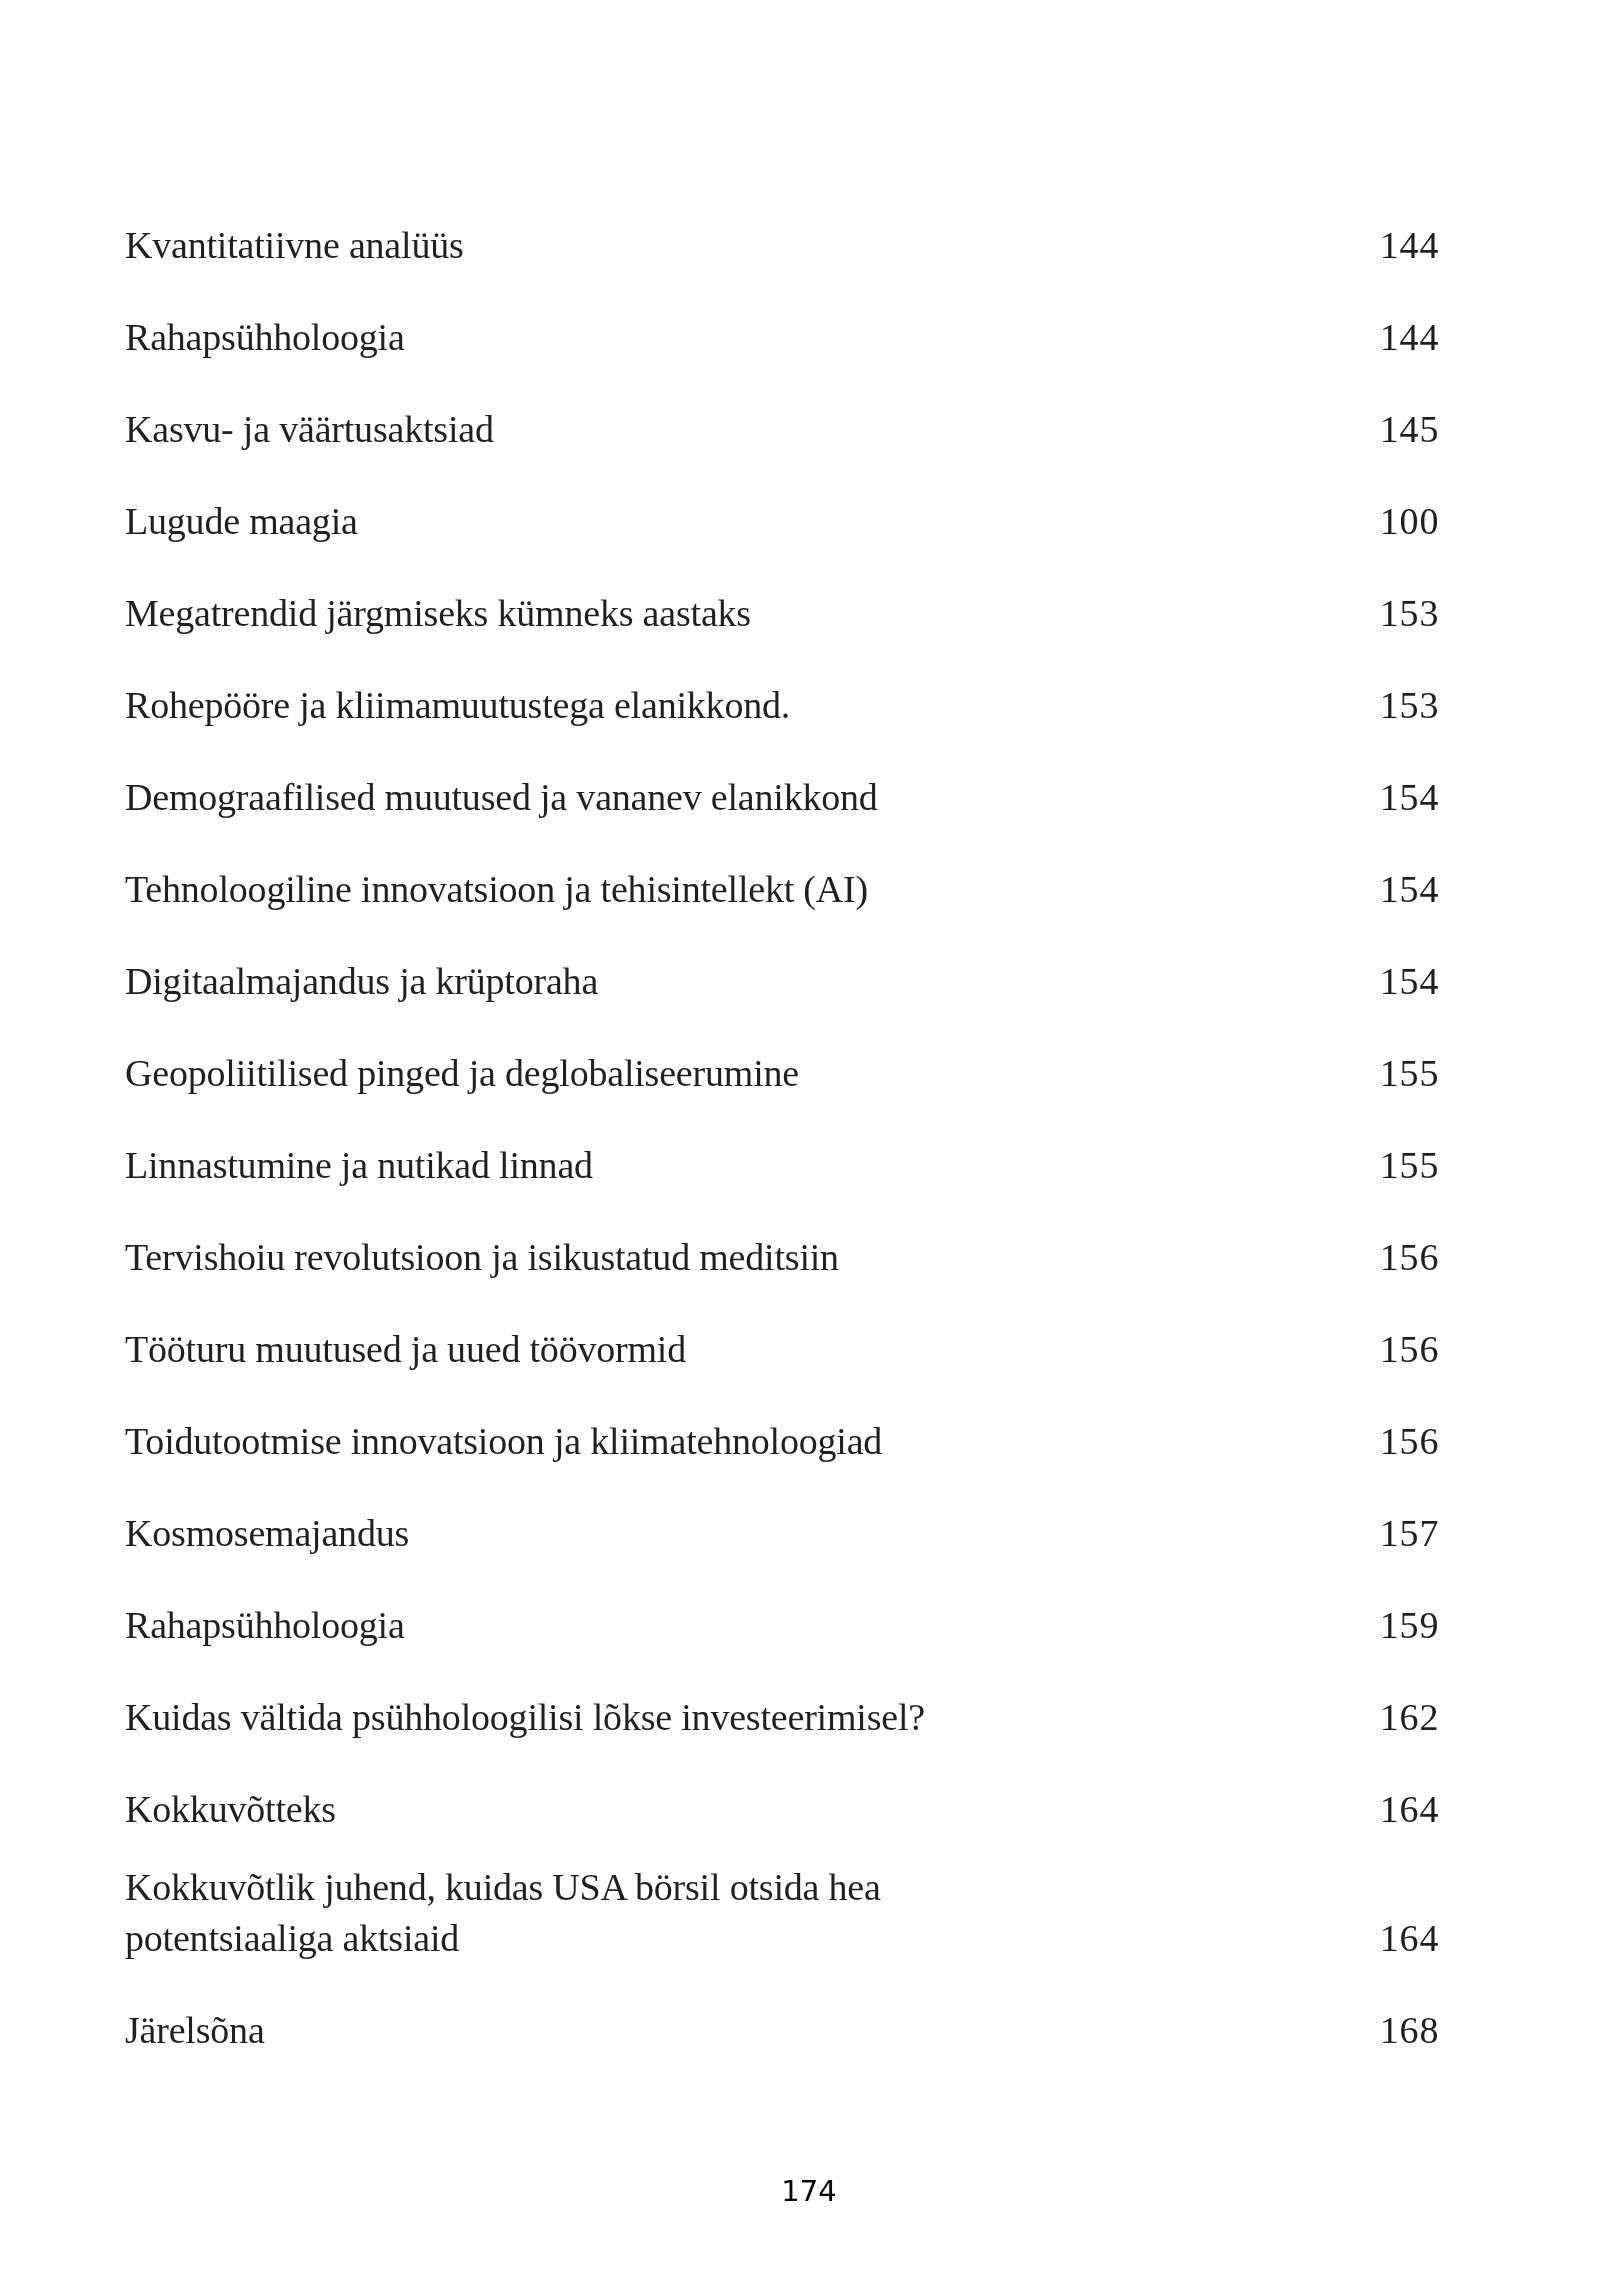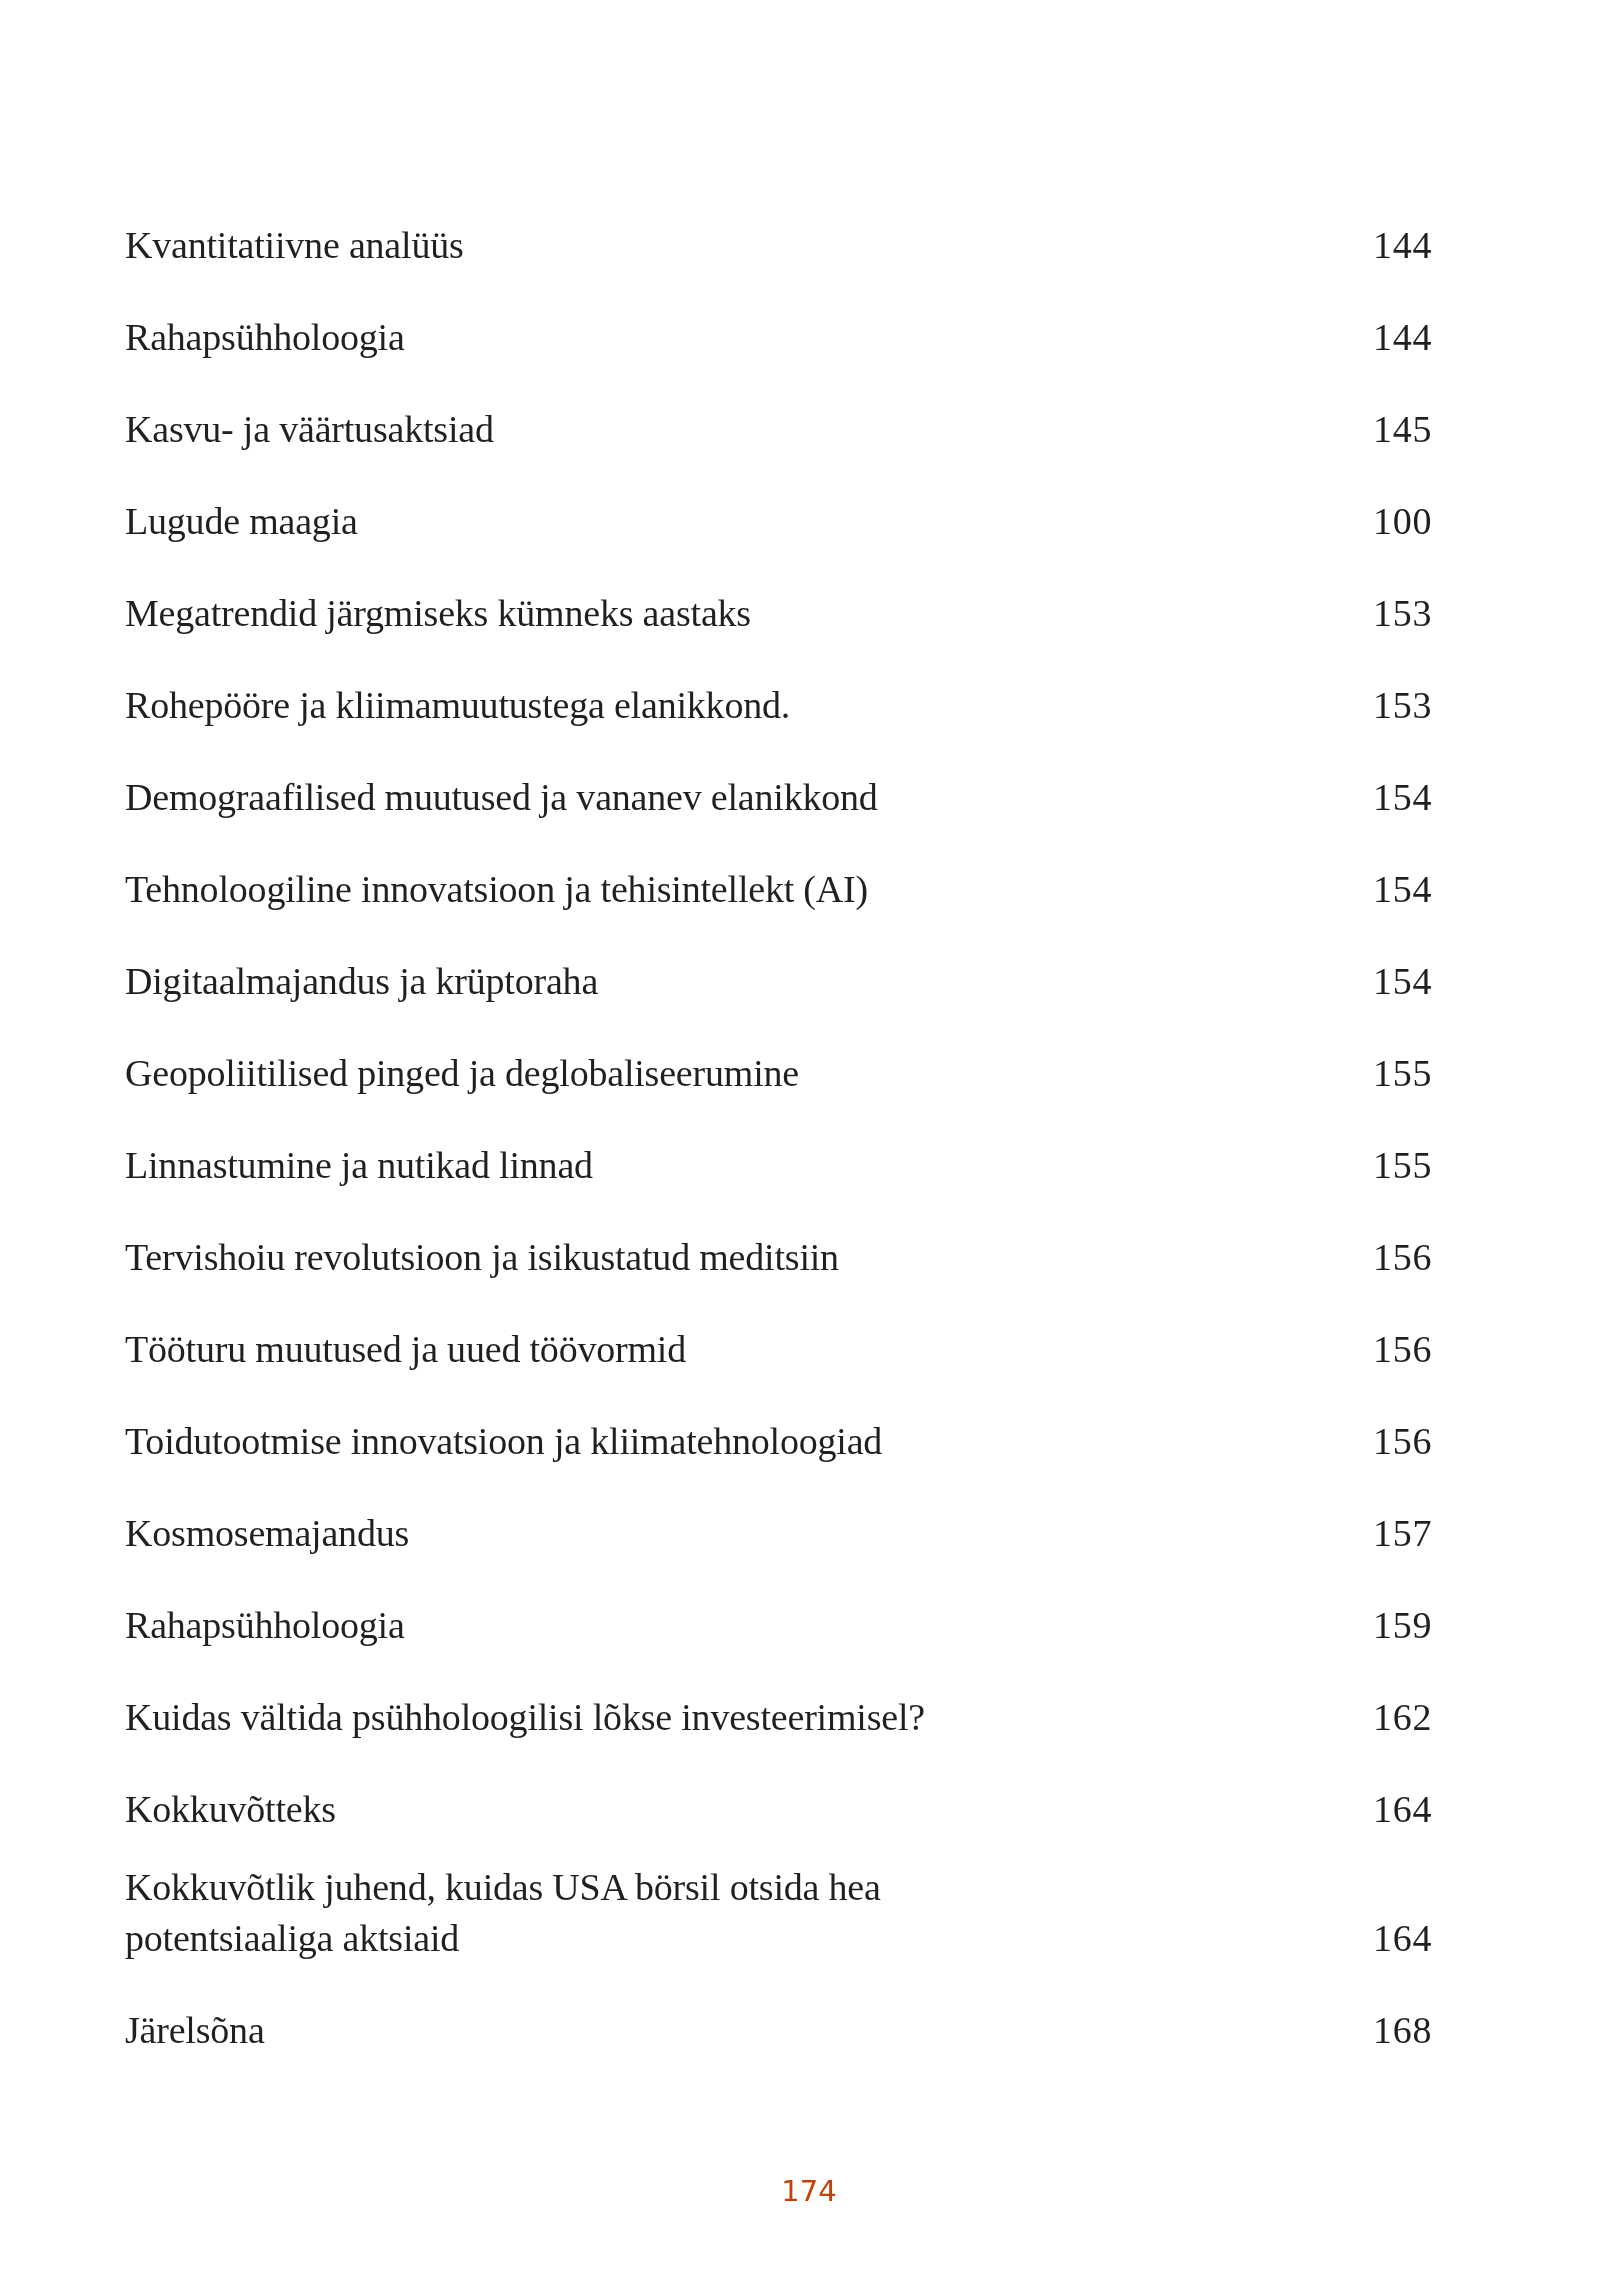--- a/index.html
+++ b/index.html
@@ -30,34 +30,34 @@
     }
     .toc-title {
       flex: 0 1 auto;
       max-width: 1047px;
       white-space: pre-line;
       letter-spacing: -0.2px;
       margin-top: 27px;
     }
     .toc-page {
       flex: 0 0 auto;
-      text-align: left;
+      text-align: center;
       min-width: 73px;
       letter-spacing: 0.8px;
       margin-top: 41px;
     }
     .folio {
       position: absolute;
       left: 0;
       width: 1618px;
       top: 2174px;
       text-align: center;
       font-family: "DejaVu Sans", "Liberation Sans", sans-serif;
       font-size: 29px;
-      color: #c2410c;
+      color: #000000;
     }
   </style>
 </head>
 <body>
 
 <div class="toc">
   <div class="toc-row">
     <span class="toc-title">Kvantitatiivne analüüs</span>
     <span class="toc-page">144</span>
   </div>

